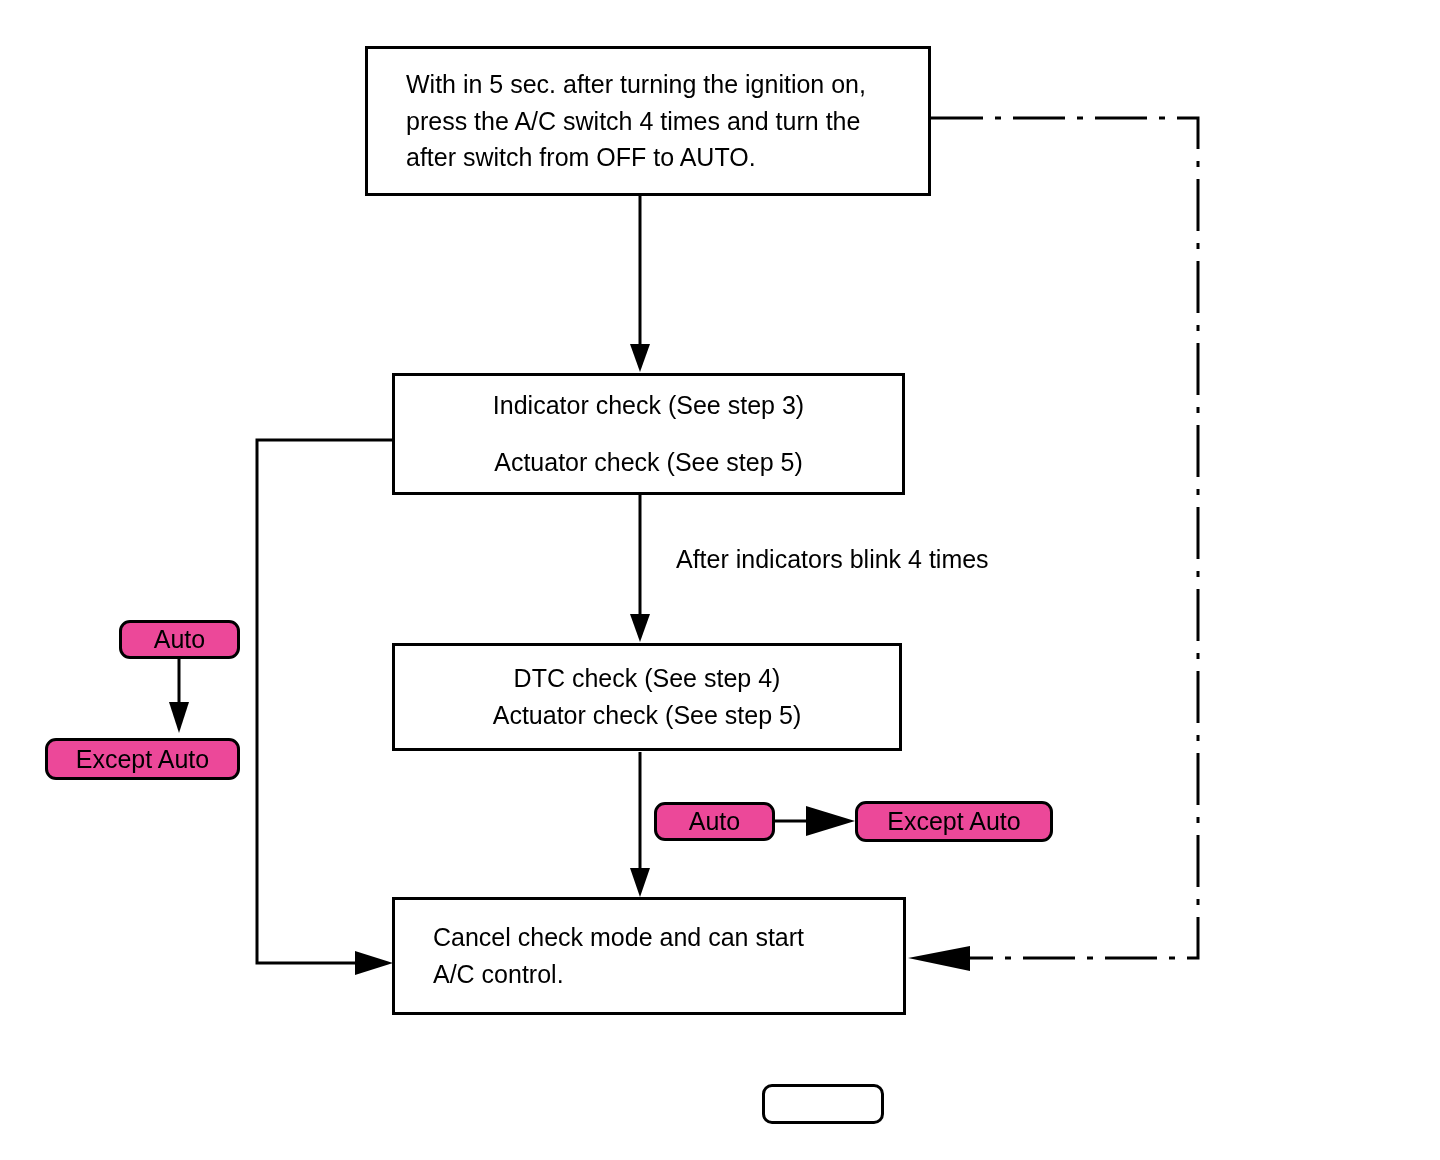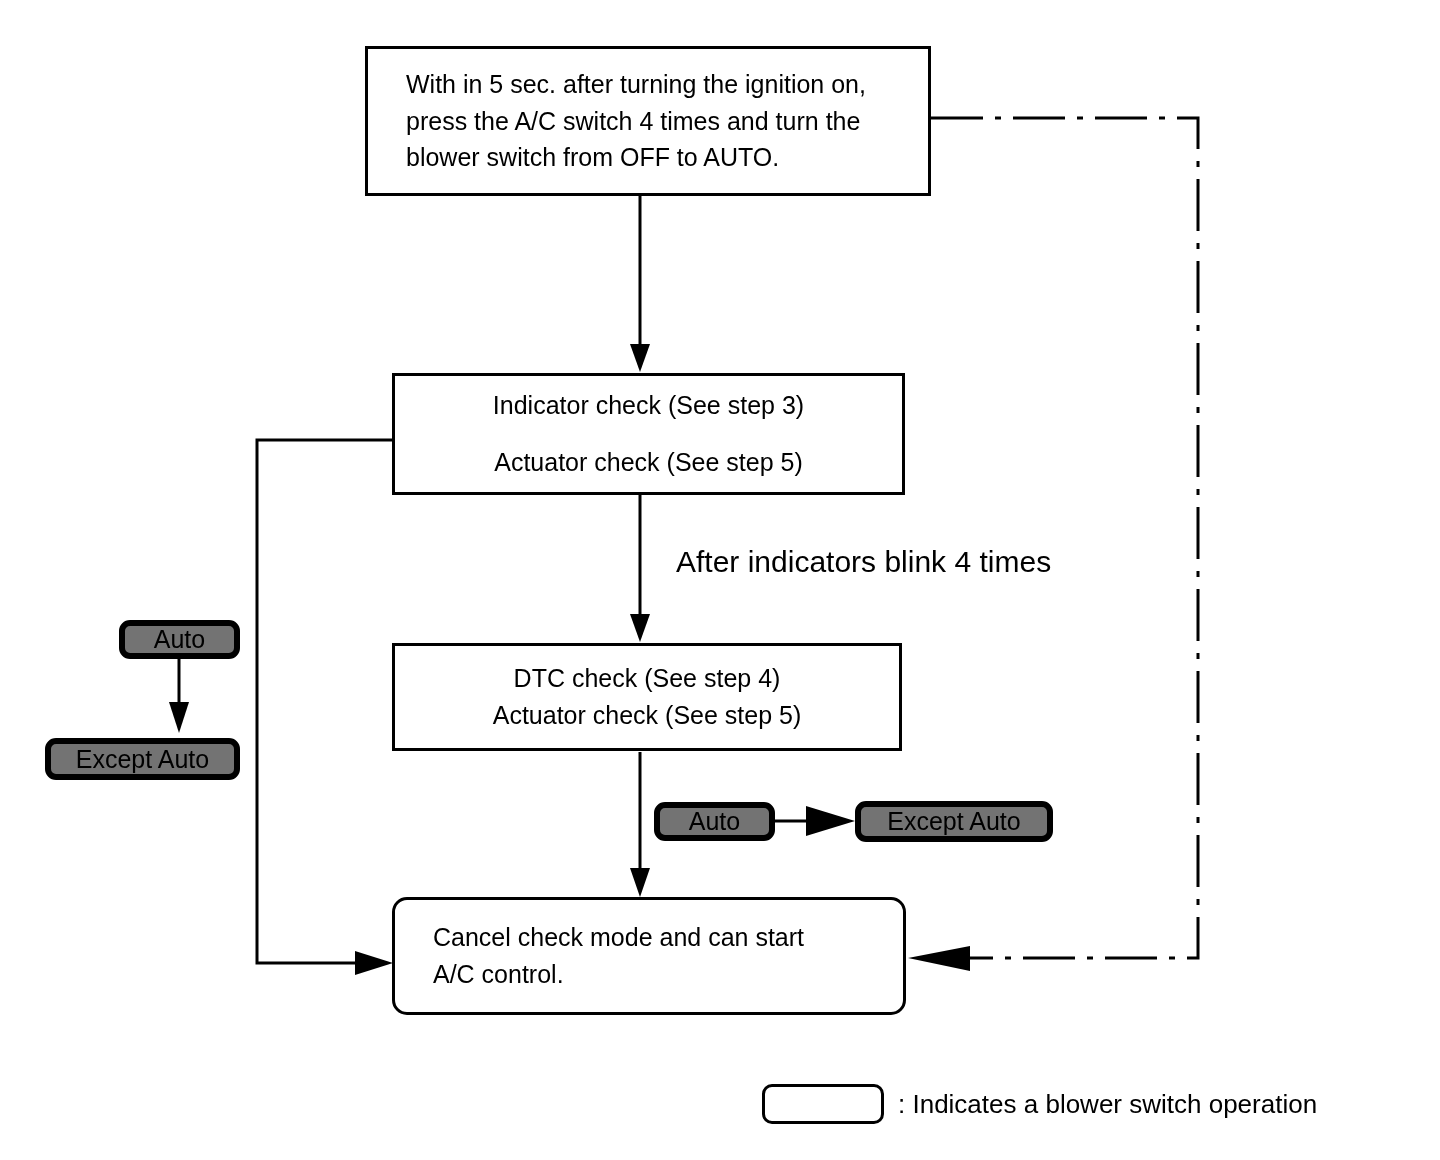--- a/index.html
+++ b/index.html
@@ -34,37 +34,37 @@
     justify-content: center;
   }
   .node .line {
     font-size: 25px;
     line-height: 1.47;
     white-space: pre;
     color: #000;
   }
   .node.centered .line { text-align: center; }
   .node.padleft { padding-left: 38px; }
-  .node.padleft2 { padding-left: 38px; border-radius: 15px; }
+  .node.padleft2 { padding-left: 38px; }
 
   .pill {
     position: absolute;
     box-sizing: border-box;
-    border: 6px solid #000000;
+    border: 3px solid #000000;
     border-radius: 11px;
-    background: #737373;
+    background: #ec4899;
     display: flex;
     align-items: center;
     justify-content: center;
     font-size: 25px;
     color: #000;
   }
   .freetext {
     position: absolute;
-    font-size: 30px;
+    font-size: 25px;
     white-space: pre;
     color: #000;
   }
   .legend-row {
     position: absolute;
     display: flex;
     align-items: center;
   }
   .legend-pill {
     width: 122px;
@@ -125,21 +125,21 @@
 
     <g>
       <polyline points="931,118 1198,118 1198,958 968,958" fill="none" stroke="#000" stroke-width="3" stroke-dasharray="52 12 6 12"></polyline>
       <path d="M970,946 L970,971 L908,958 Z" fill="#000"></path>
     </g>
   </svg>
 
   <div class="node padleft" style="left:365px; top:46px; width:566px; height:150px;">
     <div class="line">With in 5 sec. after turning the ignition on,</div>
     <div class="line">press the A/C switch 4 times and turn the</div>
-    <div class="line">blower switch from OFF to AUTO.</div>
+    <div class="line">after switch from OFF to AUTO.</div>
   </div>
 
 
   <div class="node centered" style="left:392px; top:373px; width:513px; height:122px;gap:20px;">
     <div class="line">Indicator check (See step 3)</div>
     <div class="line">Actuator check (See step 5)</div>
   </div>
 
   <div class="node centered" style="left:392px; top:643px; width:510px; height:108px;">
     <div class="line">DTC check (See step 4)</div>
@@ -164,16 +164,15 @@
   </div>
 
   <div class="pill" style="left:855px; top:801px; width:198px; height:41px;">
     <span>Except Auto</span>
   </div>
 
   <div class="freetext" style="left:676px; top:545px;">After indicators blink 4 times</div>
 
   <div class="legend-row" style="left:762px; top:1084px;">
     <div class="legend-pill"></div>
-    <div class="legend-text">: Indicates a blower switch operation</div>
   </div>
 
 </div>
 
 </body></html>

